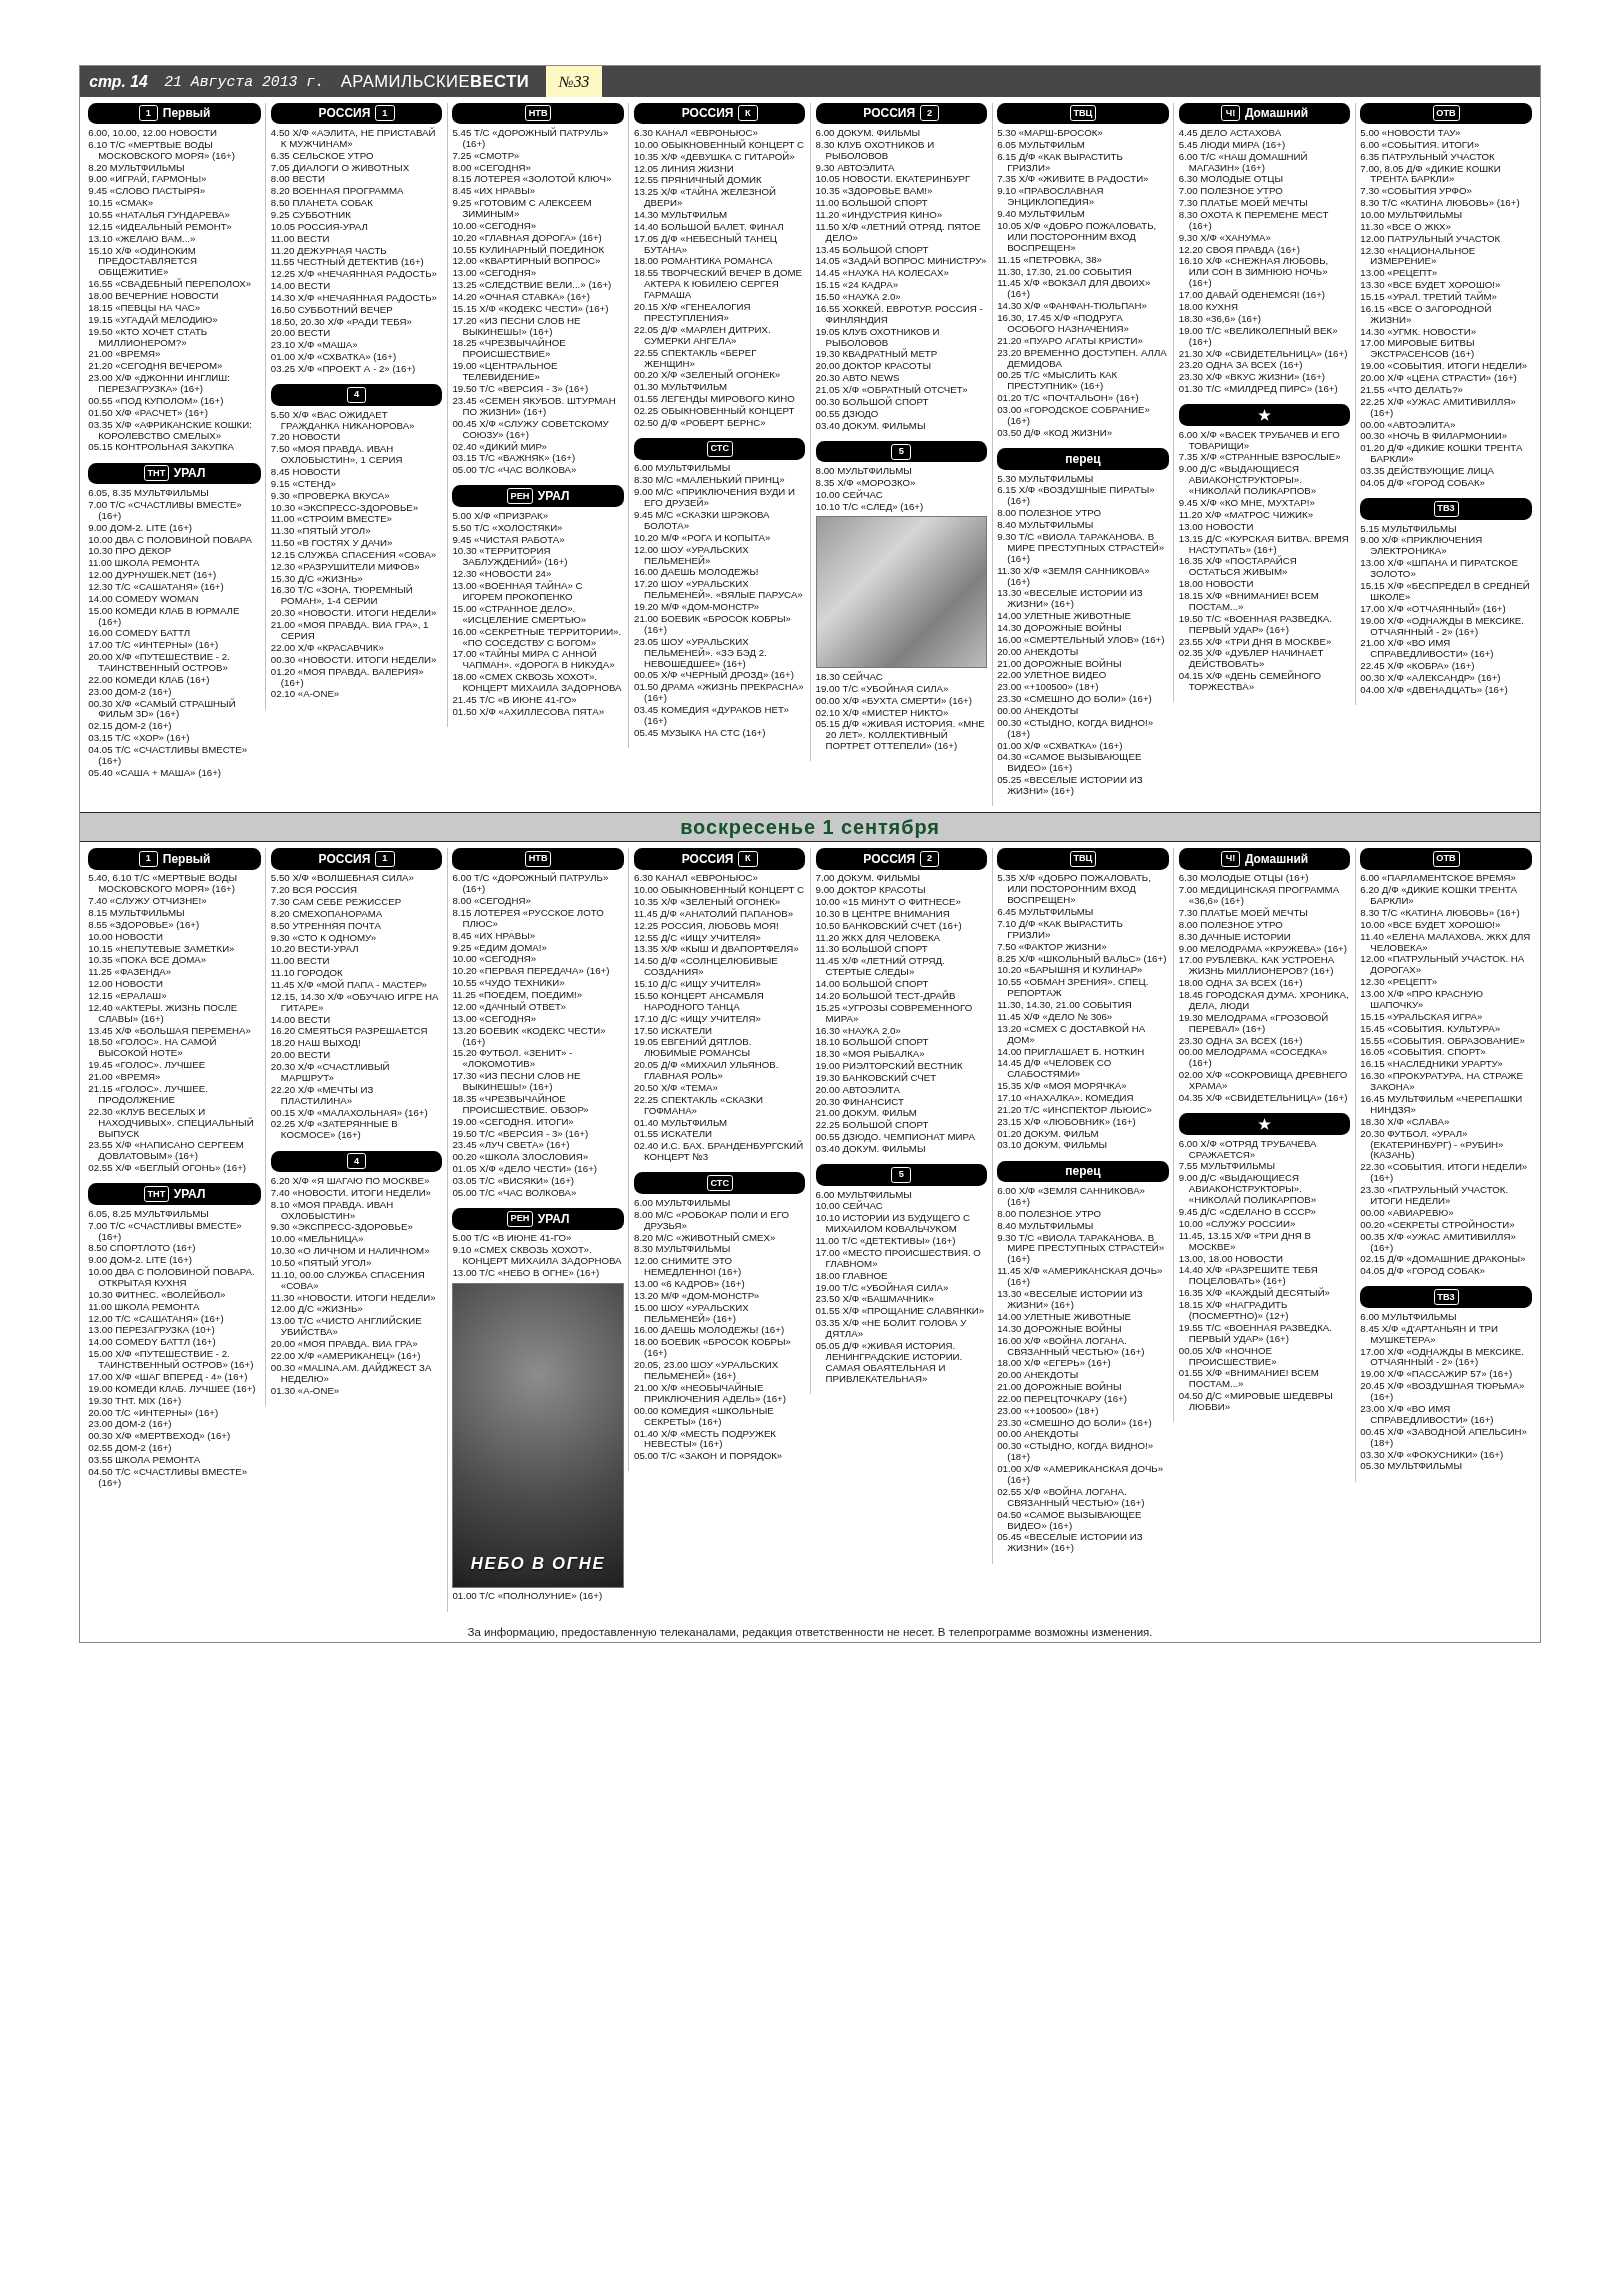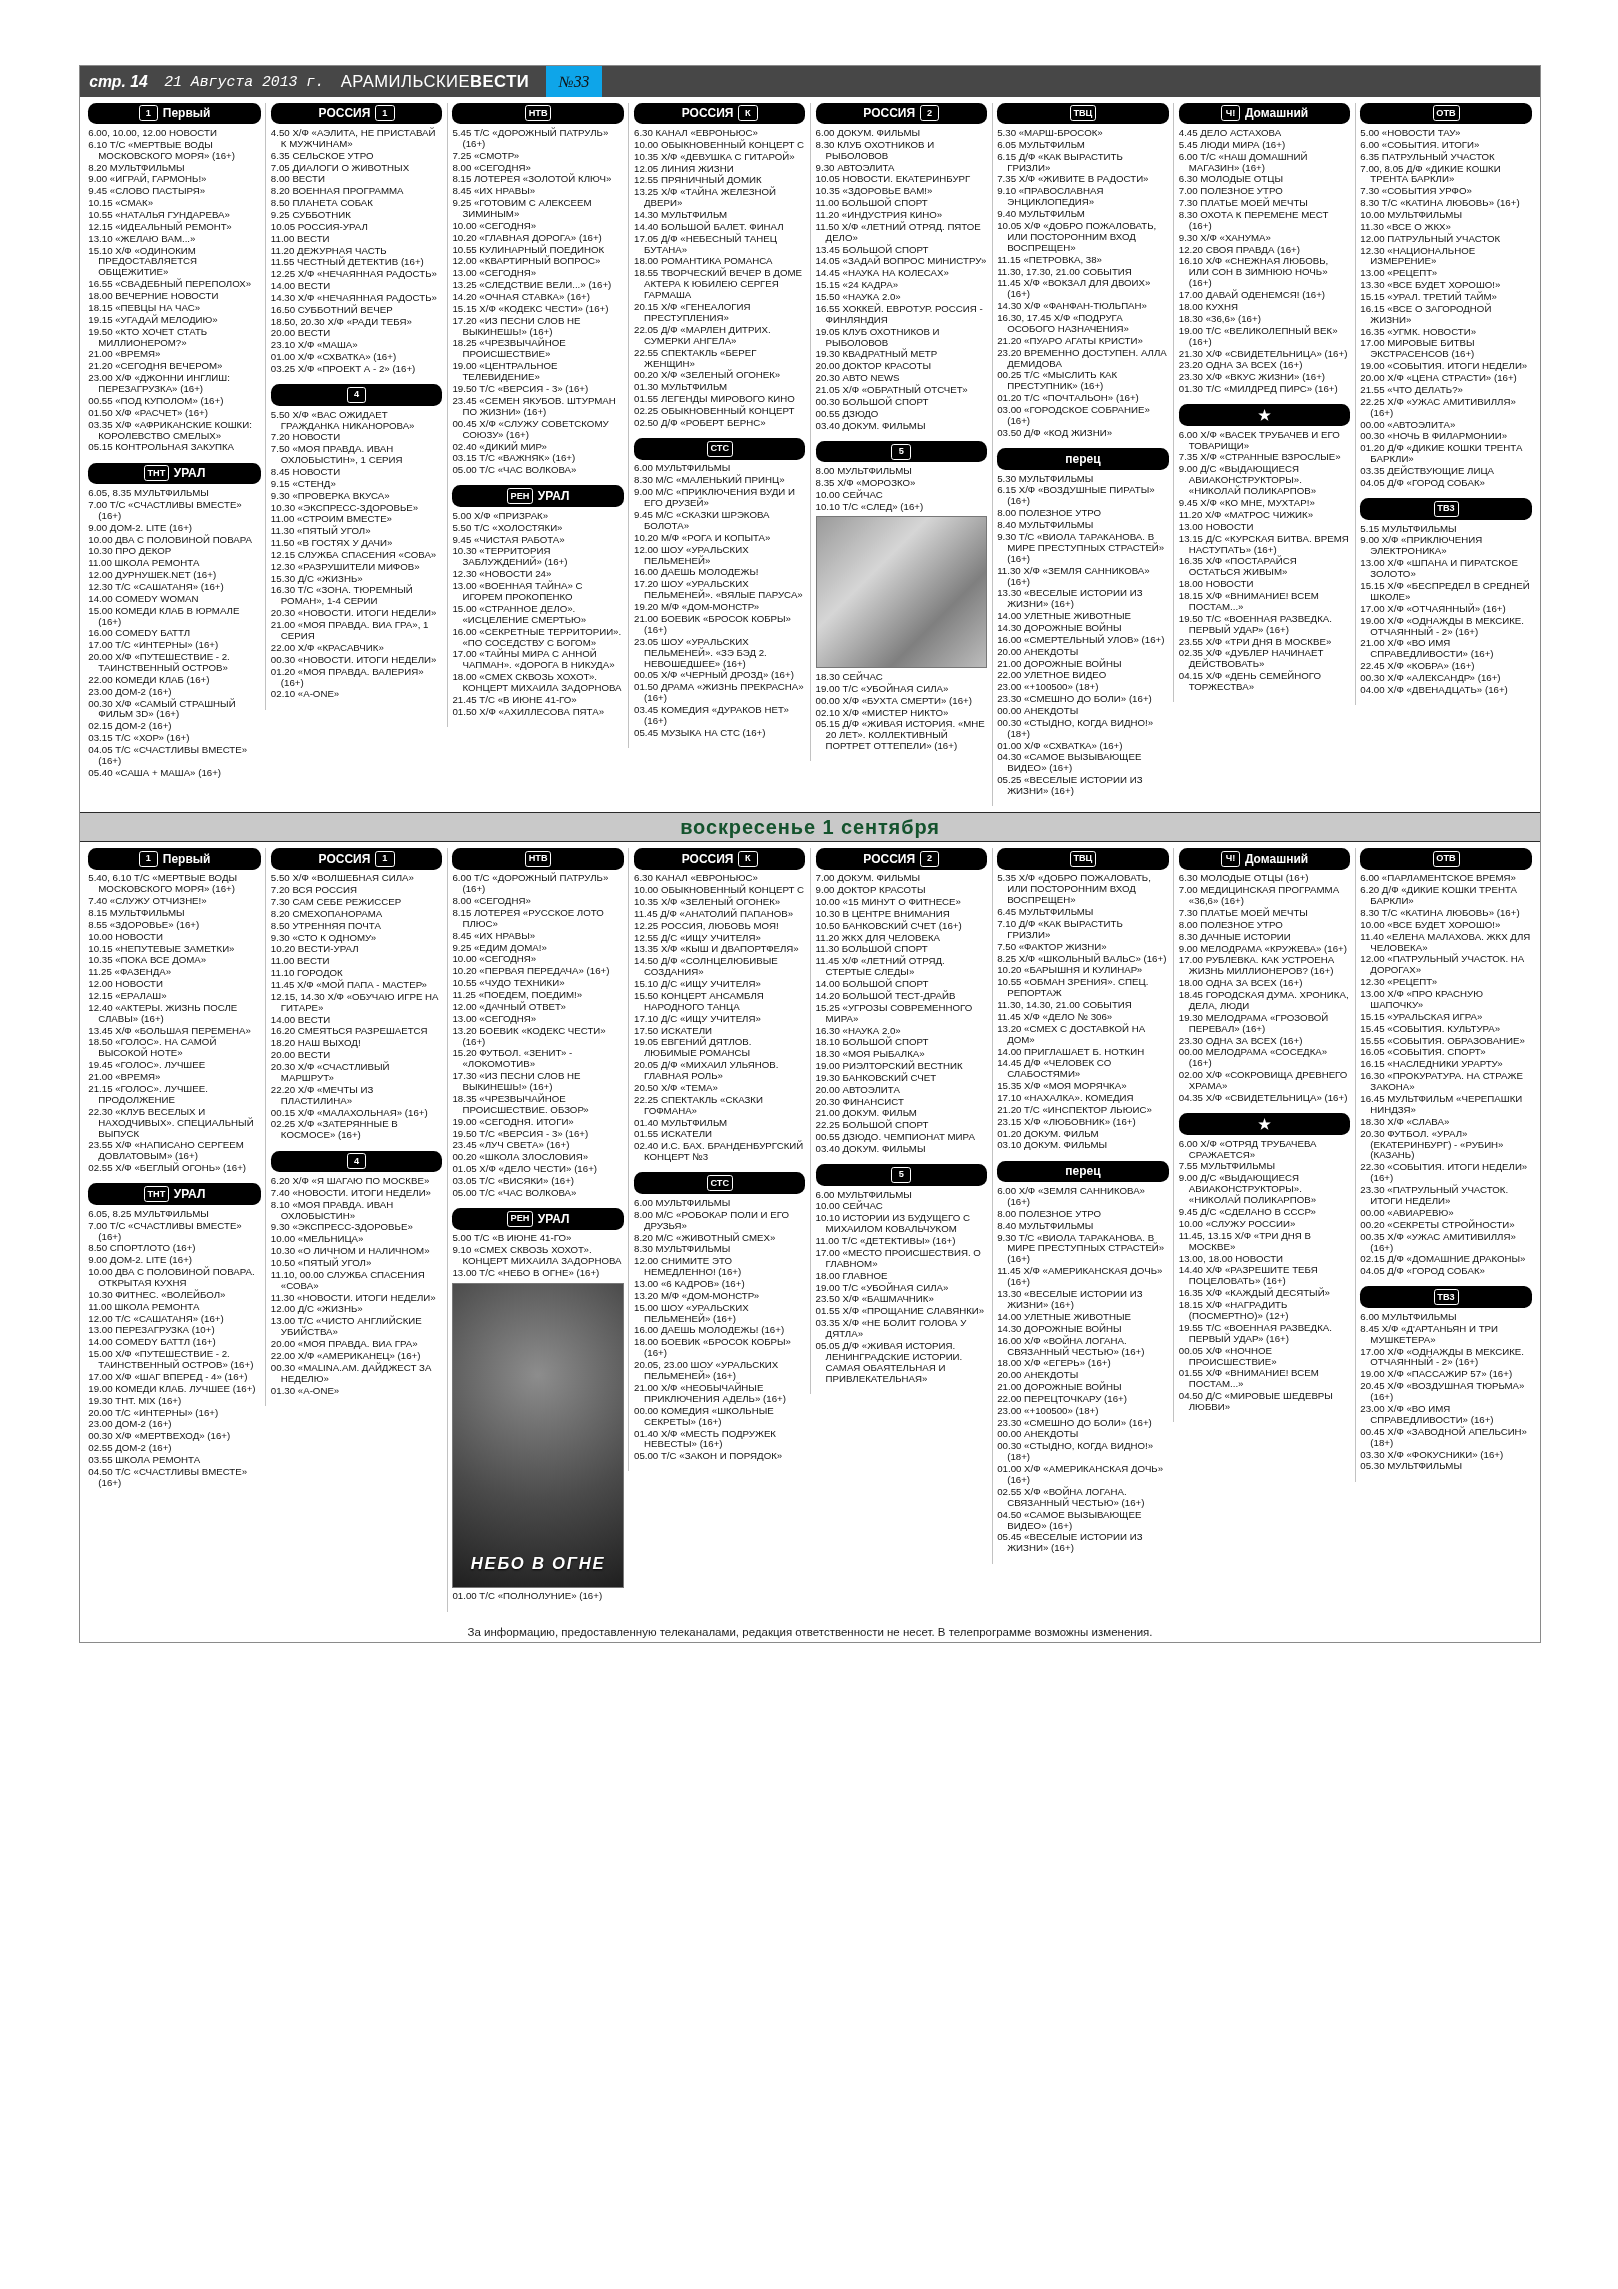--- a/index.html
+++ b/index.html
@@ -12,21 +12,21 @@
   body{font-family:"Liberation Sans", sans-serif;color:var(--text);}
   .page{width:1619px;min-height:2290px;box-sizing:border-box;padding:65px 78px 19px 79px;background:#fff;}
   .frame{border:0.9px solid #8a8a8a;box-sizing:border-box;}
   
   .top-band{display:flex;align-items:center;background:var(--header-band);color:#fff;height:31px;padding:0 0 0 9.2px;gap:16.6px;}
   .pg{font-weight:bold;font-size:15.7px;font-style:italic;}
   .date{font-family:Liberation Mono, monospace;font-style:italic;font-size:14.8px;}
   .day-title{flex:1;text-align:center;font-weight:bold;font-size:22px;letter-spacing:0.9px;}
   .masthead{font-size:16.6px;letter-spacing:0.5px;}
   .masthead b{font-weight:bold;}
-  .issue{background:#0ea5e9;color:#111;font-family:"Liberation Serif", serif;font-style:italic;font-size:15.7px;padding:4.6px 13px;align-self:stretch;display:flex;align-items:center;}
+  .issue{background:#fef9c3;color:#111;font-family:"Liberation Serif", serif;font-style:italic;font-size:15.7px;padding:4.6px 13px;align-self:stretch;display:flex;align-items:center;}
   
   .tv-grid{display:grid;grid-template-columns:repeat(8,1fr);align-items:start;padding:5.5px 3.7px;}
   .col{padding:0 4.6px;border-left:0.9px solid #c2c2c2;min-width:0;}
   .col:first-child{border-left:none;}
   .channel{margin-bottom:9.2px;}
   .ch-header{background:var(--channel-bar);color:#fff;border-radius:8.3px;min-height:20px;display:flex;align-items:center;justify-content:center;gap:4.6px;font-weight:bold;font-size:12px;margin-bottom:3.7px;padding:0.9px 3.7px;}
   .ch-logo{display:inline-flex;align-items:center;justify-content:center;min-width:12px;height:14px;border:0.9px solid #fff;border-radius:2.8px;font-size:9.2px;padding:0 2.8px;line-height:1;}
   .ch-logo.star{border:none;font-size:14px;}
   .ch-name{white-space:nowrap;}
   .programs{}
@@ -440,21 +440,21 @@
               <div class="prog">7.30 «СОБЫТИЯ УРФО»</div>
               <div class="prog">8.30 Т/С «КАТИНА ЛЮБОВЬ» (16+)</div>
               <div class="prog">10.00 МУЛЬТФИЛЬМЫ</div>
               <div class="prog">11.30 «ВСЕ О ЖКХ»</div>
               <div class="prog">12.00 ПАТРУЛЬНЫЙ УЧАСТОК</div>
               <div class="prog">12.30 «НАЦИОНАЛЬНОЕ ИЗМЕРЕНИЕ»</div>
               <div class="prog">13.00 «РЕЦЕПТ»</div>
               <div class="prog">13.30 «ВСЕ БУДЕТ ХОРОШО!»</div>
               <div class="prog">15.15 «УРАЛ. ТРЕТИЙ ТАЙМ»</div>
               <div class="prog">16.15 «ВСЕ О ЗАГОРОДНОЙ ЖИЗНИ»</div>
-              <div class="prog">16.35 «УГМК. НОВОСТИ»</div>
+              <div class="prog">14.30 «УГМК. НОВОСТИ»</div>
               <div class="prog">17.00 МИРОВЫЕ БИТВЫ ЭКСТРАСЕНСОВ (16+)</div>
               <div class="prog">19.00 «СОБЫТИЯ. ИТОГИ НЕДЕЛИ»</div>
               <div class="prog">20.00 Х/Ф «ЦЕНА СТРАСТИ» (16+)</div>
               <div class="prog">21.55 «ЧТО ДЕЛАТЬ?»</div>
               <div class="prog">22.25 Х/Ф «УЖАС АМИТИВИЛЛЯ» (16+)</div>
               <div class="prog">00.00 «АВТОЭЛИТА»</div>
               <div class="prog">00.30 «НОЧЬ В ФИЛАРМОНИИ»</div>
               <div class="prog">01.20 Д/Ф «ДИКИЕ КОШКИ ТРЕНТА БАРКЛИ»</div>
               <div class="prog">03.35 ДЕЙСТВУЮЩИЕ ЛИЦА</div>
               <div class="prog">04.05 Д/Ф «ГОРОД СОБАК»</div>

